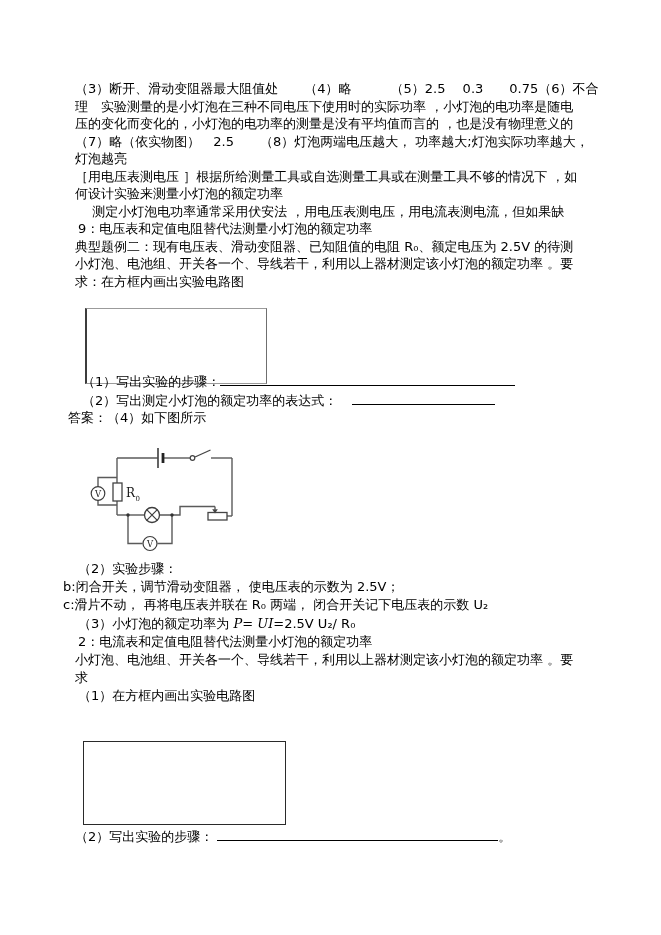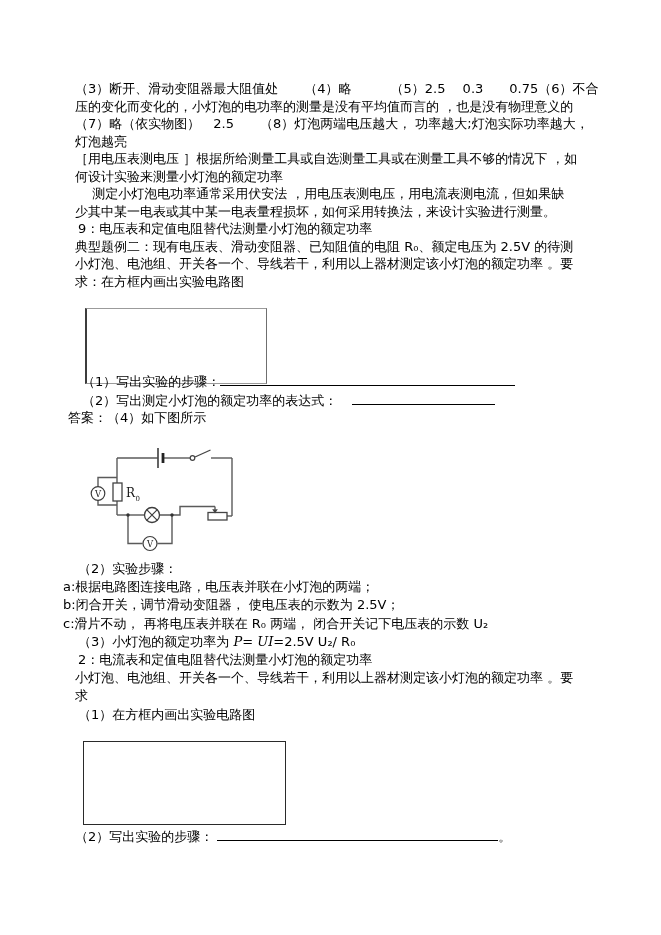--- a/index.html
+++ b/index.html
@@ -35,27 +35,27 @@
   .circuit text { font-family:"DejaVu Serif", serif; fill:#1a1a1a; }
   .formula-i { font-style:italic; font-family:"DejaVu Serif", serif; }
 </style>
 </head>
 <body>
 
 <div class="page">
 
   <div class="tblock" style="top:80px">
     <div class="line i1">（3）断开、滑动变阻器最大阻值处　　（4）略　　　（5）2.5　 0.3　　0.75（6）不合</div>
+    <div class="line i1">理　实验测量的是小灯泡在三种不同电压下使用时的实际功率 ，小灯泡的电功率是随电</div>
     <div class="line i1">压的变化而变化的，小灯泡的电功率的测量是没有平均值而言的 ，也是没有物理意义的</div>
     <div class="line i1">（7）略（依实物图）　2.5　　（8）灯泡两端电压越大， 功率越大;灯泡实际功率越大，</div>
     <div class="line i1">灯泡越亮</div>
     <div class="line i1">［用电压表测电压 ］根据所给测量工具或自选测量工具或在测量工具不够的情况下 ，如</div>
     <div class="line i1">何设计实验来测量小灯泡的额定功率</div>
     <div class="line i1">　 测定小灯泡电功率通常采用伏安法 ，用电压表测电压，用电流表测电流，但如果缺</div>
-    <div class="line i1">少其中某一电表或其中某一电表量程损坏，如何采用转换法，来设计实验进行测量。</div>
     <div class="line i2">9：电压表和定值电阻替代法测量小灯泡的额定功率</div>
     <div class="line i1">典型题例二：现有电压表、滑动变阻器、已知阻值的电阻 R₀、额定电压为 2.5V 的待测</div>
     <div class="line i1">小灯泡、电池组、开关各一个、导线若干，利用以上器材测定该小灯泡的额定功率 。要</div>
     <div class="line i1">求：在方框内画出实验电路图</div>
   </div>
 
   <div class="answer-box box1"></div>
 
   <div class="tblock" style="top:372px">
     <div class="line iq"><span>（1）写出实验的步骤：</span><span class="blank" style="width:295px"></span></div>
@@ -116,21 +116,20 @@
     </g>
 
     <g>
       <circle cx="65" cy="99.5" r="7" fill="#fff" stroke="#3d3d3d" stroke-width="1.2"></circle>
     </g>
     <text x="65" y="102.8" font-size="8.5" text-anchor="middle">V</text>
   </svg>
 
   <div class="tblock steps" style="top:560px">
     <div class="line i2">（2）实验步骤：</div>
-    <div class="line i0">a:根据电路图连接电路，电压表并联在小灯泡的两端；</div>
     <div class="line i0">b:闭合开关，调节滑动变阻器， 使电压表的示数为 2.5V；</div>
     <div class="line i0">c:滑片不动， 再将电压表并联在 R₀ 两端， 闭合开关记下电压表的示数 U₂</div>
     <div class="line i2"><span>（3）小灯泡的额定功率为 </span><span class="formula-i">P= UI</span><span>=2.5V U₂/ R₀</span></div>
     <div class="line i2">2：电流表和定值电阻替代法测量小灯泡的额定功率</div>
     <div class="line i1">小灯泡、电池组、开关各一个、导线若干，利用以上器材测定该小灯泡的额定功率 。要</div>
     <div class="line i1">求</div>
     <div class="line i2">（1）在方框内画出实验电路图</div>
   </div>
 
   <div class="answer-box box2"></div>

